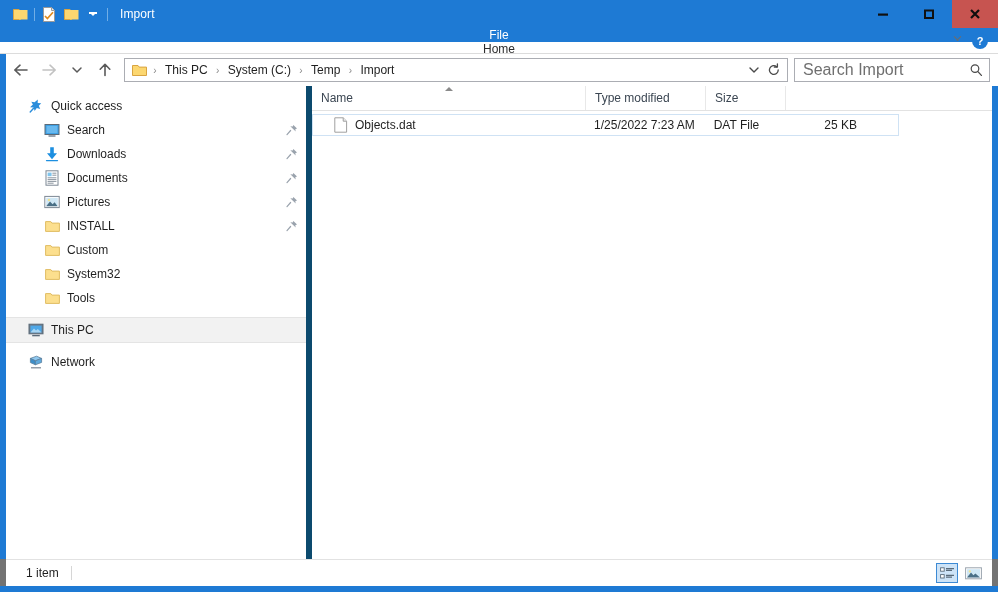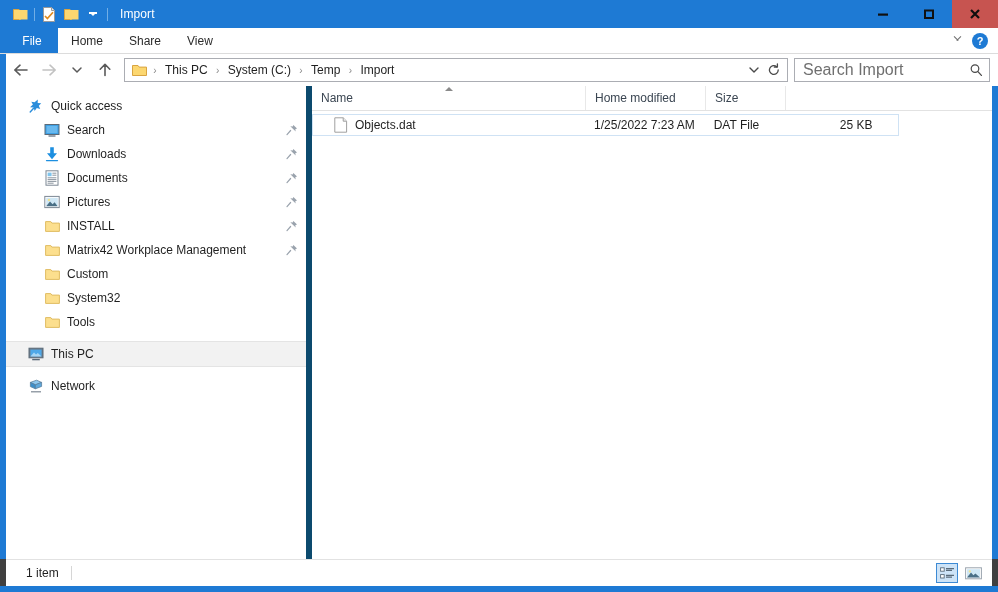--- a/index.html
+++ b/index.html
@@ -9,21 +9,21 @@
     width: 998px; height: 592px;
     overflow: hidden;
     font-family: "Liberation Sans", sans-serif;
     -webkit-font-smoothing: antialiased;
   }
   body { background: #1e7ad4; }
 
   
   #window {
     position: absolute; inset: 0;
-    background: #404040;
+    background: #737373;
     display: flex; flex-direction: column;
   }
 
   
   #titlebar {
     height: 28px; min-height: 28px;
     background: #1e7ad4;
     display: flex; align-items: center;
     position: relative;
   }
@@ -64,20 +64,21 @@
   .wc.close { background: #c75450; }
   .wc svg { display: block; }
 
   
   #ribbon {
     height: 26px; min-height: 26px;
     background: #ffffff;
     display: flex; align-items: stretch;
     position: relative;
     border-bottom: 1px solid #dcdcdc;
+    flex-direction: column;
   }
   #ribbon-left-strip { width: 6px; background: #1e7ad4; }
   .tab {
     display: flex; align-items: center; justify-content: center;
     font-size: 12px; color: #2b2b2b;
     padding: 0 13px; cursor: default; white-space: nowrap;
   }
   .tab.file {
     background: #1e7ad4; color: #ffffff;
     min-width: 52px;
@@ -214,21 +215,21 @@
     border-bottom: 4px solid #8a8a8a;
   }
   #filelist { flex: 1; position: relative; }
   .filerow {
     height: 22px; display:flex; align-items:center;
     border: 1px solid #cfe2f4; background: #ffffff;
     cursor: default; margin-top: 3px;
   }
   .fr-name { display:flex; align-items:center; padding-left: 21px; min-width:0; }
   .fr-cell { font-size: 12px; color: #1f1f1f; padding-left: 9px; white-space: nowrap; }
-  .fr-cell.num { text-align: center; padding-right: 10px; padding-left: 0; }
+  .fr-cell.num { text-align: left; padding-right: 10px; padding-left: 0; }
   .file-ico { width: 14px; height: 16px; margin-right: 7px; flex:0 0 14px; }
   .fr-label { font-size: 12px; color: #1f1f1f; white-space: nowrap; overflow:hidden; text-overflow: ellipsis; }
 
   
   #statusbar {
     height: 27px; min-height: 27px;
     background: #ffffff;
     border-top: 1px solid #e2e2e2;
     display: flex; align-items: center;
     margin: 0 6px;
@@ -471,34 +472,20 @@
         </span>
         <span class="nav-label">INSTALL</span>
         <span class="pin">
           <svg width="12" height="12" viewBox="0 0 12 12">
             <path d="M7.4 0.9 11 4.5 9.3 5.2 9.7 7.6 4.3 2.2 6.7 2.6z" fill="#9aa3ad"></path>
             <path d="M4.6 6.5 1 10.6" stroke="#9aa3ad" stroke-width="1.2" stroke-linecap="round"></path>
           </svg>
         </span>
       </div>
 
-      <div class="nav-item indent">
-        <span class="nav-ico">
-          <svg width="15" height="13" viewBox="0 0 15 13">
-            <path d="M0.6 1.6h5.2l1.1 1.5h7.5V11.4H0.6z" fill="#fcdf8e" stroke="#e0bc63" stroke-width="1"></path>
-          </svg>
-        </span>
-        <span class="nav-label">Matrix42 Workplace Management</span>
-        <span class="pin">
-          <svg width="12" height="12" viewBox="0 0 12 12">
-            <path d="M7.4 0.9 11 4.5 9.3 5.2 9.7 7.6 4.3 2.2 6.7 2.6z" fill="#9aa3ad"></path>
-            <path d="M4.6 6.5 1 10.6" stroke="#9aa3ad" stroke-width="1.2" stroke-linecap="round"></path>
-          </svg>
-        </span>
-      </div>
 
       <div class="nav-item indent">
         <span class="nav-ico">
           <svg width="15" height="13" viewBox="0 0 15 13">
             <path d="M0.6 1.6h5.2l1.1 1.5h7.5V11.4H0.6z" fill="#fcdf8e" stroke="#e0bc63" stroke-width="1"></path>
           </svg>
         </span>
         <span class="nav-label">Custom</span>
       </div>
 
@@ -550,21 +537,21 @@
     </div>
 
     <div id="content">
 
       <div id="colheader">
         <div class="colh" style="width:274px;">
           <span class="sort-tri"></span>
           <span>Name</span>
         </div>
         <div class="colh" style="width:120px;">
-          <span>Home modified</span>
+          <span>Type modified</span>
         </div>
         <div class="colh" style="width:80px;">
           <span>Size</span>
         </div>
       </div>
 
       <div id="filelist">
         <div class="filerow" style="width:587px;">
           <div class="fr-name" style="width:273px;">
             <span class="file-ico">

